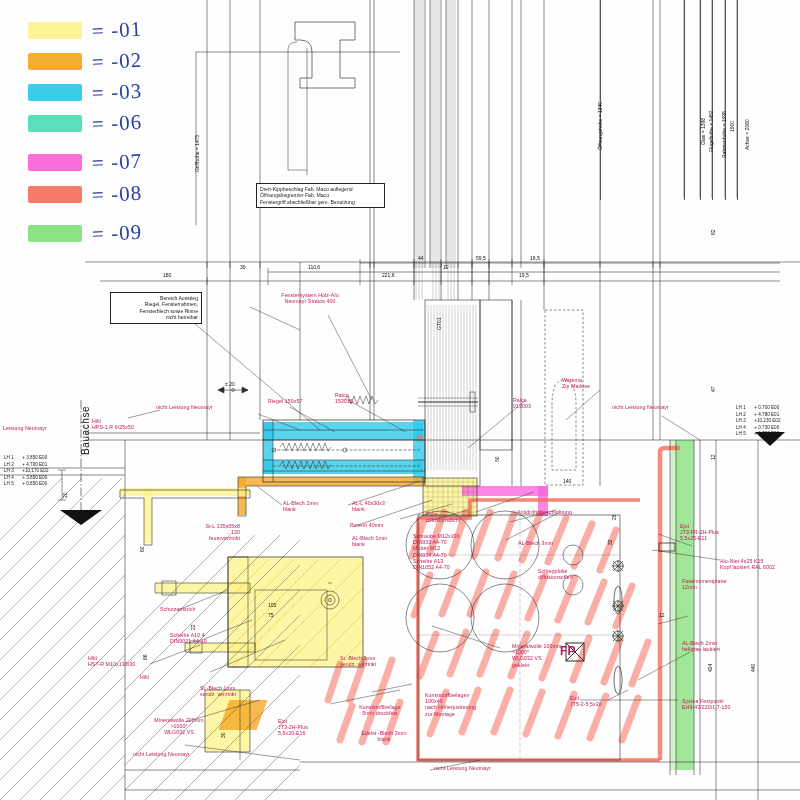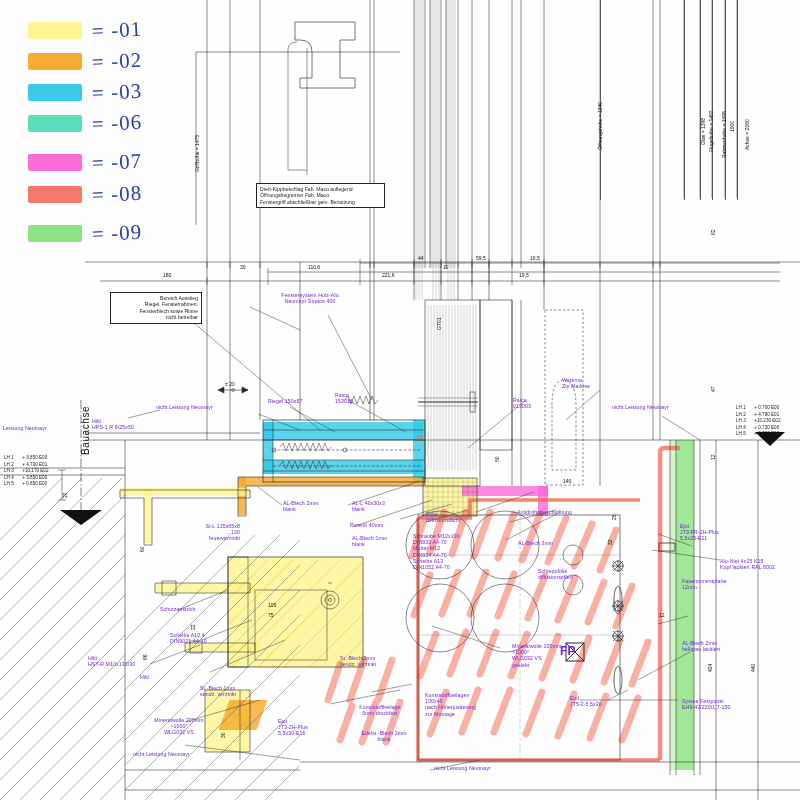--- a/index.html
+++ b/index.html
@@ -3,21 +3,21 @@
 <meta charset="utf-8">
 <style>
   html,body{margin:0;padding:0;background:#ffffff;}
   body{width:800px;height:800px;overflow:hidden;
        font-family:"Liberation Sans",sans-serif;color:#1a1a1a;}
   #sheet{position:relative;width:800px;height:800px;background:#fefefe;}
 
   
   .abs{position:absolute;}
   .lbl{position:absolute;font-size:5.2px;line-height:6.2px;letter-spacing:.1px;
-       color:#6d28d9;white-space:pre;}
+       color:#be185d;white-space:pre;}
   .lbl.c{text-align:center;}
   .lbl.r{text-align:right;}
   .dim{position:absolute;font-size:5px;color:#111;white-space:pre;}
   .vlbl{position:absolute;font-size:5px;color:#111;white-space:pre;
         transform-origin:0 0;transform:rotate(-90deg);}
   .vlbl2{position:absolute;font-size:5.4px;color:#111;white-space:pre;
         transform-origin:0 0;transform:rotate(-90deg);}
 
   
   .ln{position:absolute;background:#2b2b2b;}

